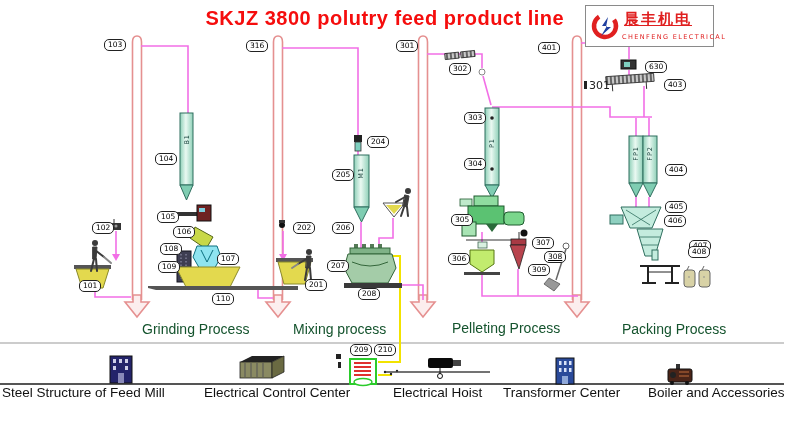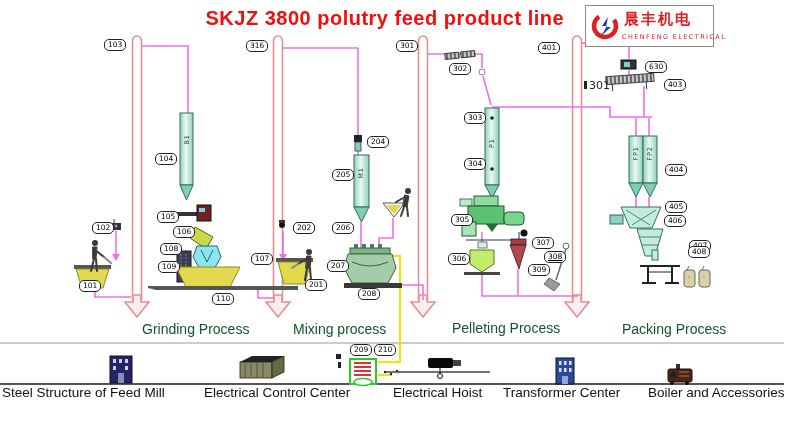--- a/index.html
+++ b/index.html
@@ -11,21 +11,21 @@
   .stag{position:absolute;z-index:6;font:6.5px "DejaVu Sans",sans-serif;color:#15403a;
         writing-mode:vertical-rl;transform:rotate(180deg);letter-spacing:1px;}
   .plabel{position:absolute;z-index:6;font:14px "Liberation Sans",sans-serif;color:#14532d;white-space:nowrap;}
   .blabel{position:absolute;z-index:6;font:13.5px "Liberation Sans",sans-serif;color:#111;white-space:nowrap;}
   #title{position:absolute;z-index:7;left:50%;top:7px;transform:translateX(-52%);
          font:bold 20px "Liberation Sans",sans-serif;color:#f50d0d;letter-spacing:.5px;white-space:nowrap;}
   #watermark{position:absolute;z-index:5;left:36px;top:88px;font:bold 16.5px "Liberation Sans",sans-serif;
              color:#74a3e2;white-space:nowrap;letter-spacing:0;}
   #logo{position:absolute;z-index:7;left:585px;top:5px;width:127px;height:40px;background:#fff;
         border:1px solid #8a8a8a;}
-  #logo .cn{position:absolute;left:38px;top:4px;font:bold 15px "DejaVu Sans",sans-serif;color:#e02020;letter-spacing:2px;white-space:nowrap;}
+  #logo .cn{position:absolute;left:38px;top:4px;font:bold 15px "DejaVu Sans",sans-serif;color:#e02020;letter-spacing:2px;white-space:nowrap;text-decoration:underline;}
   #logo .en{position:absolute;left:36px;top:27px;font:6.5px "DejaVu Sans",sans-serif;color:#e02020;letter-spacing:1.4px;white-space:nowrap;}
   #aux-tag{position:absolute;z-index:6;left:584px;top:79px;font:11px "DejaVu Sans",sans-serif;color:#222;}
   #aux-tag:before{content:"";display:inline-block;width:3px;height:8px;background:#222;margin-right:2px;}
 </style>
 </head>
 <body>
 
 <div id="stage">
 
   <svg id="art" width="800" height="423" viewBox="0 0 800 423">
@@ -321,21 +321,21 @@
     <div class="en">CHENFENG ELECTRICAL</div>
   </div>
 
   <div id="aux-tag">301</div>
 <div class="bub" style="left: 79px; top: 280px;">101</div>
     <div class="bub" style="left: 92px; top: 222px;">102</div>
     <div class="bub" style="left: 104px; top: 39px;">103</div>
     <div class="bub" style="left: 155px; top: 153px;">104</div>
     <div class="bub" style="left: 157px; top: 211px;">105</div>
     <div class="bub" style="left: 173px; top: 226px;">106</div>
-    <div class="bub" style="left: 217px; top: 253px; margin-left: 34px;">107</div>
+    <div class="bub" style="left: 217px; top: 253px;">107</div>
     <div class="bub" style="left: 160px; top: 243px;">108</div>
     <div class="bub" style="left: 158px; top: 261px;">109</div>
     <div class="bub" style="left: 212px; top: 293px;">110</div>
     <div class="bub" style="left: 305px; top: 279px;">201</div>
     <div class="bub" style="left: 293px; top: 222px;">202</div>
     <div class="bub" style="left: 246px; top: 40px;">316</div>
     <div class="bub" style="left: 367px; top: 136px;">204</div>
     <div class="bub" style="left: 332px; top: 169px;">205</div>
     <div class="bub" style="left: 332px; top: 222px;">206</div>
     <div class="bub" style="left: 327px; top: 260px;">207</div>

